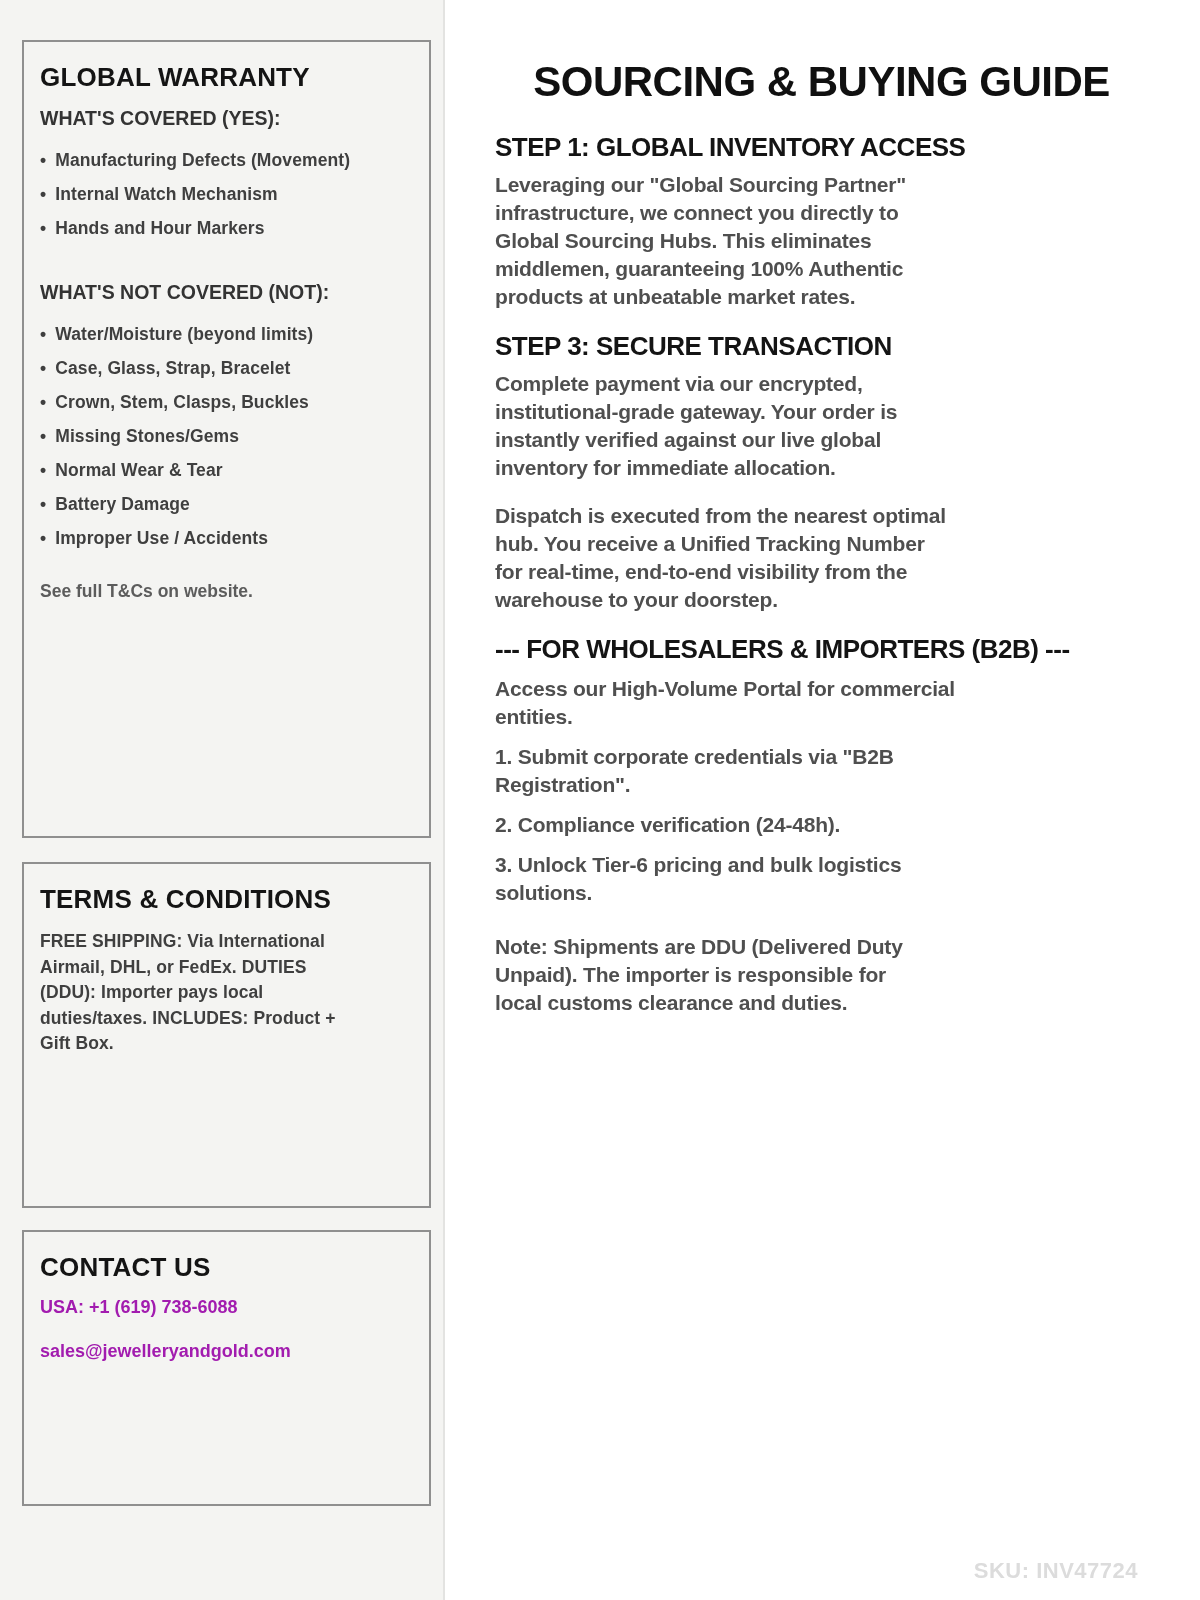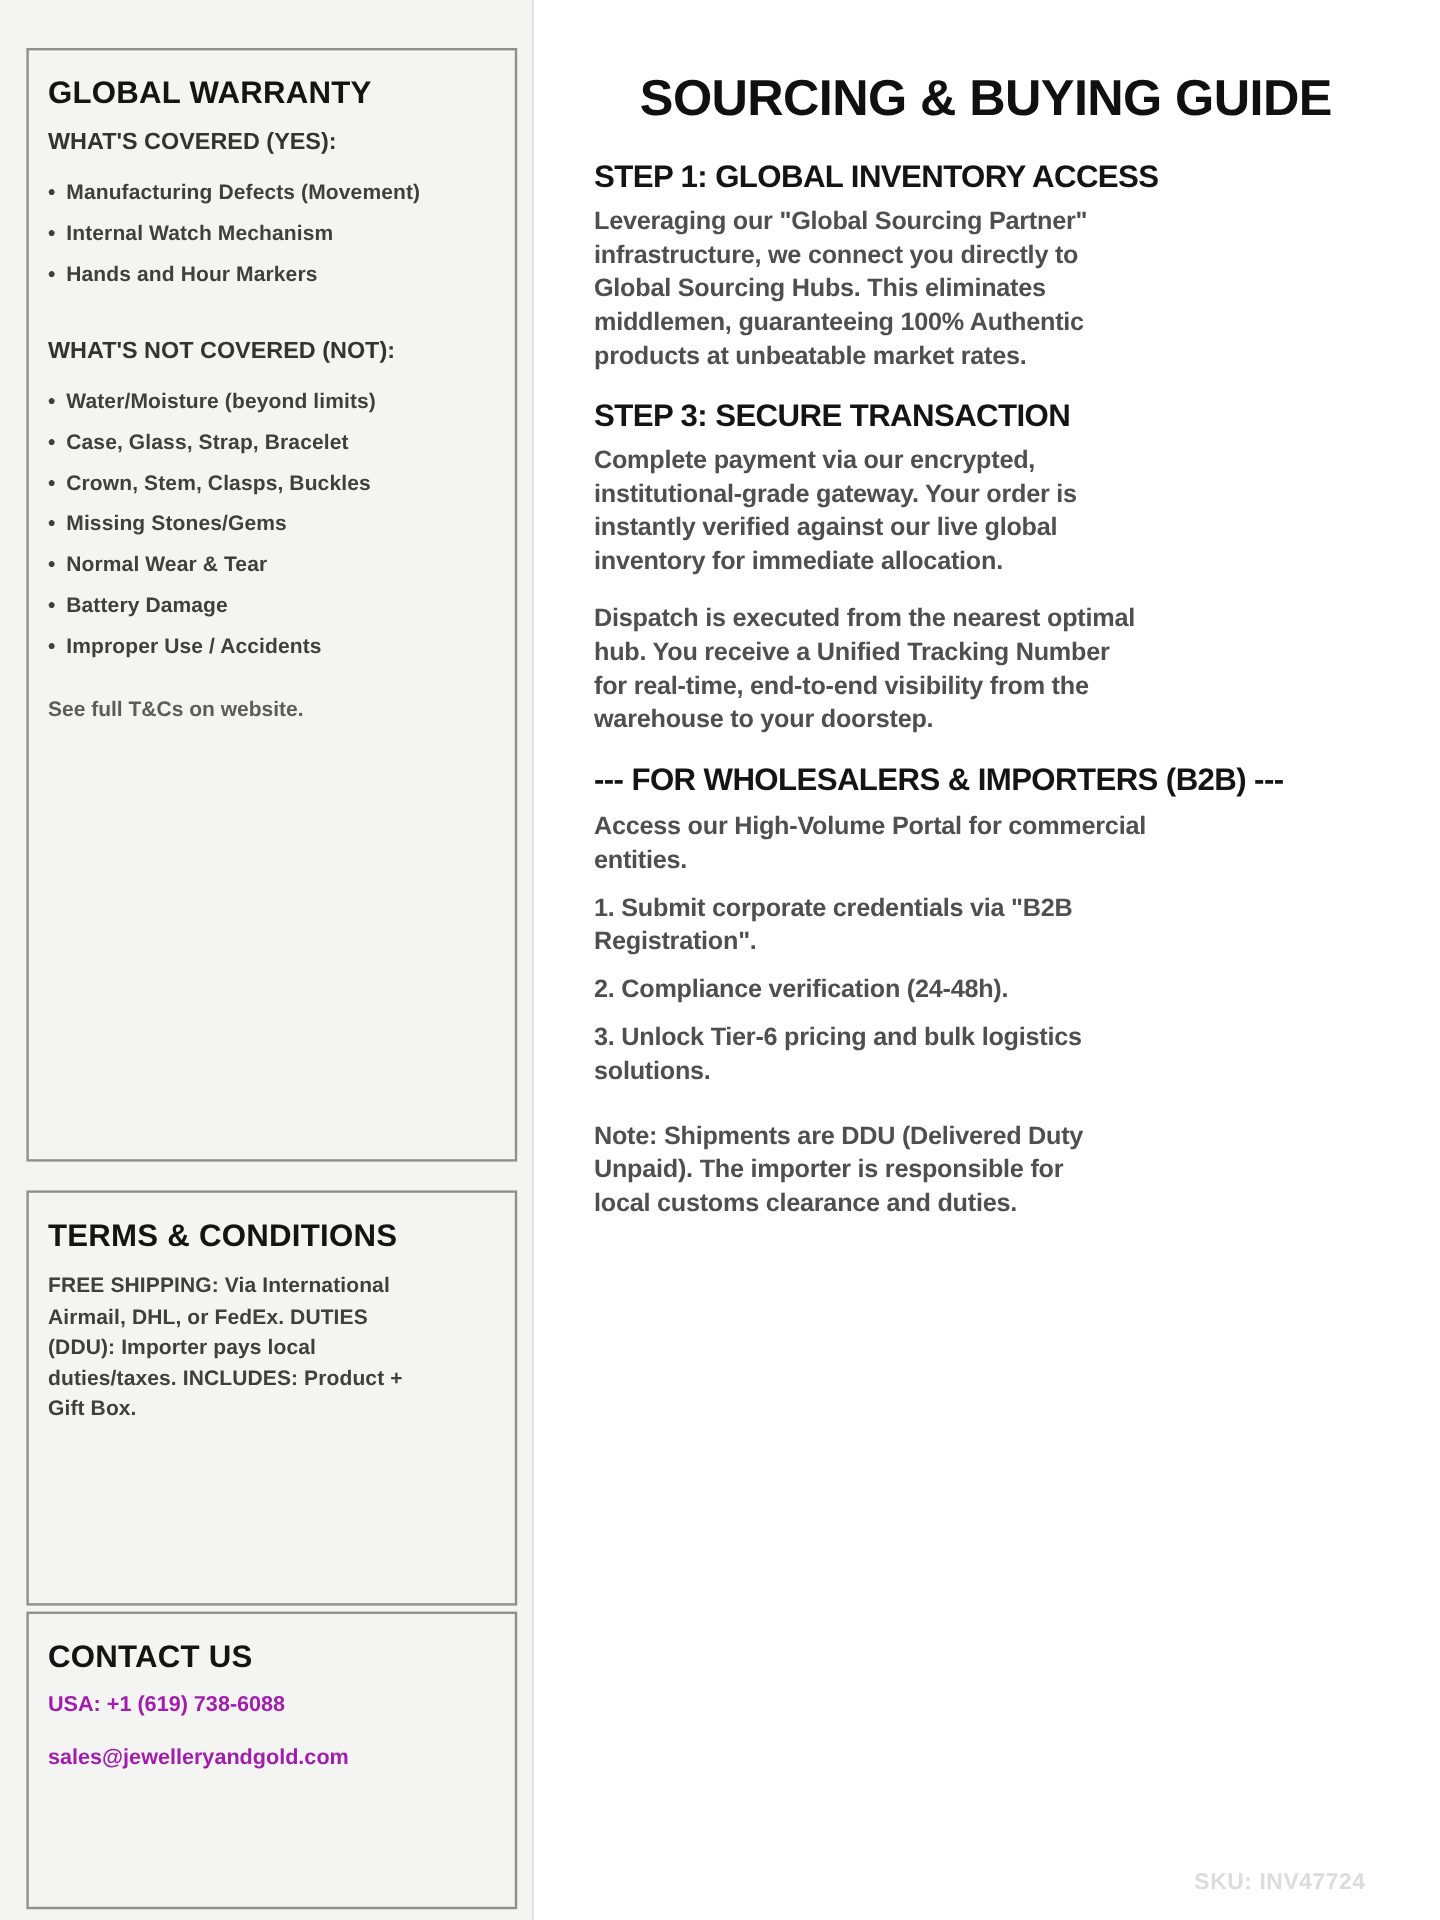--- a/index.html
+++ b/index.html
@@ -13,23 +13,23 @@
   
   .sidebar {
     width:445px; min-width:445px; height:1600px;
     background:#f4f4f2; border-right:2px solid #e3e3e1;
     box-sizing:border-box; padding:40px 12px 0 22px;
   }
   .panel {
     border:2px solid #8f8f8f; box-sizing:border-box;
     width:409px; padding:20px 16px; background:#f4f4f2;
   }
-  .panel-warranty { height:928px; }
+  .panel-warranty { height:798px; }
   .panel-terms    { height:346px; margin-top:24px; }
-  .panel-contact  { height:248px; margin-top:5px; }
+  .panel-contact  { height:276px; margin-top:22px; }
   .panel-title {
     font-size:26px; font-weight:bold; color:#141414;
     letter-spacing:0.2px; margin:0 0 14px 0;
   }
   .sub-heading {
     font-size:19.5px; font-weight:bold; color:#333333; margin:0 0 13px 0;
   }
   .sub-heading.not-covered { margin-top:36px; }
   .bullet-item {
     font-size:17.5px; font-weight:bold; color:#3f3f3f; line-height:34px;
@@ -66,21 +66,21 @@
   .b2b-heading { margin-bottom:10px; }
   .step-body, .b2b-item, .b2b-intro, .note-body {
     font-size:21px; font-weight:bold; color:#4f4f4f;
     line-height:28px; letter-spacing:-0.2px; white-space:pre-line;
   }
   .b2b-intro { margin-bottom:12px; }
   .b2b-item  { margin-bottom:12px; }
   .note-body { margin-top:26px; }
   .sku {
     position:absolute; top:1558px; right:62px;
-    font-size:19px; font-weight:bold; color:#dcdcdc; letter-spacing:0.5px;
+    font-size:22px; font-weight:bold; color:#dcdcdc; letter-spacing:0.5px;
   }
 </style>
 </head>
 <body>
 
 <div class="page">
 
   <div class="sidebar">
 
     <div class="panel panel-warranty">

